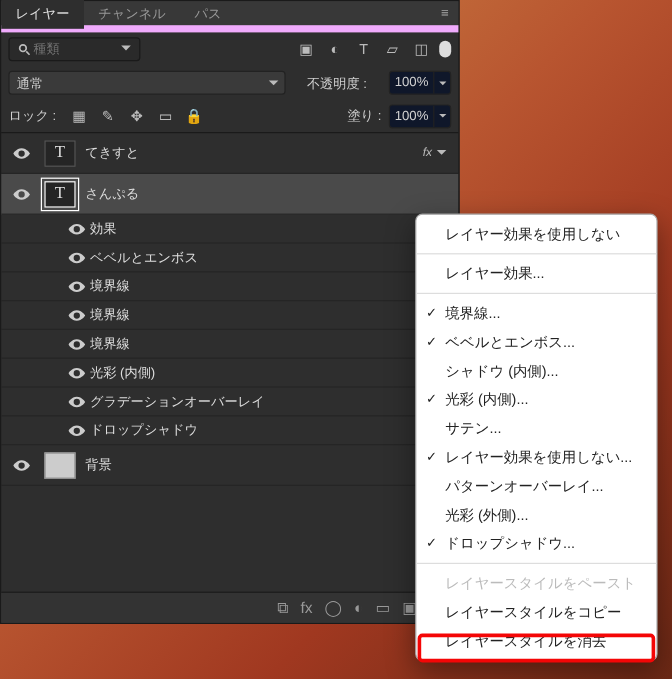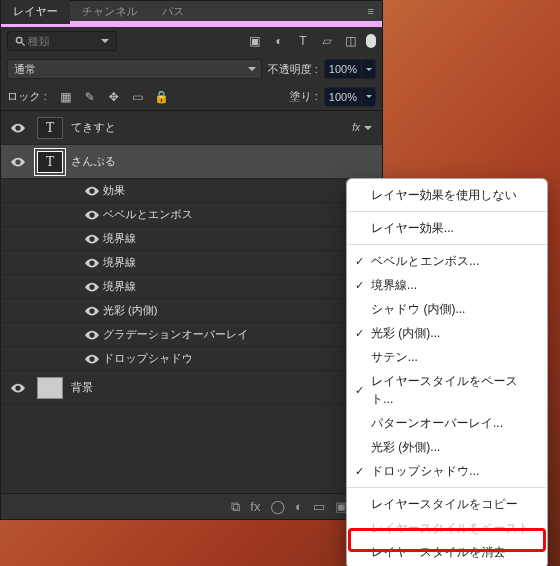--- a/index.html
+++ b/index.html
@@ -7,33 +7,33 @@
 .bg{position:absolute;inset:0;background:linear-gradient(135deg,#d4a847 0%,#c87940 20%,#b85530 45%,#a03820 70%,#6b2815 100%)}
 .panel{position:absolute;top:0;left:0;width:383px;height:520px;background:#2e2e2e;color:#d0d0d0;font-size:11px;display:flex;flex-direction:column;border:1px solid #1a1a1a}
 .tabs{display:flex;align-items:center;height:26px;background:#383838;border-bottom:6px solid #f0abfc}
 .tab{padding:5px 12px;color:#999;cursor:pointer}
 .tab.active{background:#2e2e2e;color:#e0e0e0}
 .panel-menu{margin-left:auto;padding:0 8px;color:#aaa}
 .row{display:flex;align-items:center;height:28px;padding:0 6px;gap:6px}
 .search{display:flex;align-items:center;background:#2a2a2a;border:1px solid #1a1a1a;border-radius:3px;padding:2px 6px;flex:0 0 110px;height:20px}
 .search input{background:none;border:0;color:#ccc;width:100%;font-size:11px;outline:none}
 .iconbtn{width:18px;height:18px;display:inline-flex;align-items:center;justify-content:center;color:#bbb;font-size:12px}
-.blend{display:flex;align-items:center;gap:6px}
+.blend{display:flex;align-items:center;gap:18px}
 .select{background:#3a3a3a;border:1px solid #222;padding:2px 18px 2px 6px;border-radius:3px;position:relative;height:20px;display:flex;align-items:center}
 .select::after{content:"";position:absolute;right:5px;top:7px;border:4px solid transparent;border-top-color:#bbb}
 .opacity-field{display:flex;align-items:center;border:1px solid #222;background:#0f172a;border-radius:3px;height:20px}
 .opacity-field span{padding:0 4px}
 .opacity-field .chev{width:14px;border-left:1px solid #222;height:100%;display:flex;align-items:center;justify-content:center}
 .opacity-field .chev::after{content:"";border:3px solid transparent;border-top-color:#bbb;margin-top:3px}
 .lockrow{border-bottom:1px solid #1a1a1a}
 .lockicons{display:flex;gap:6px;margin-left:4px}
 .layers{flex:1;overflow:auto}
 .layer{display:flex;align-items:center;height:34px;padding:0 6px;border-bottom:1px solid #252525}
 .layer.selected{background:#4a4a4a}
-.layer.sub{height:24px;padding-left:80px}
+.layer.sub{height:24px;padding-left:52px}
 .eye{width:22px;display:flex;justify-content:center;color:#ccc}
 .eye svg{width:14px;height:10px}
 .thumb{width:26px;height:22px;margin:0 8px;display:flex;align-items:center;justify-content:center;background:#252525;border:1px solid #555;color:#ddd;font-family:serif;font-size:14px}
 .thumb.sel{border:1px solid #fff;outline:1px solid #fff;outline-offset:2px}
 .bgthumb{background:#ccc;border:1px solid #888}
 .lname{flex:1;color:#ddd}
 .fx{color:#bbb;font-style:italic;margin-right:4px;font-size:10px}
 .arrow{width:12px;color:#aaa}
 .arrow::before{content:"";display:inline-block;border:4px solid transparent;border-top-color:#bbb;transform:translateY(2px)}
 .footer{display:flex;align-items:center;justify-content:flex-end;height:26px;padding:0 8px;gap:10px;border-top:1px solid #1a1a1a;background:#333}
@@ -216,29 +216,29 @@
     <span class="ic">▣</span>
     <span class="ic">🗑</span>
   </div>
 </div>
 
 <div class="ctx">
   <div class="mi">レイヤー効果を使用しない</div>
   <div class="sep"></div>
   <div class="mi">レイヤー効果...</div>
   <div class="sep"></div>
+  <div class="mi checked">境界線...</div>
   <div class="mi checked">ベベルとエンボス...</div>
-  <div class="mi checked">境界線...</div>
   <div class="mi">シャドウ (内側)...</div>
   <div class="mi checked">光彩 (内側)...</div>
   <div class="mi">サテン...</div>
-  <div class="mi checked">レイヤースタイルをペースト...</div>
+  <div class="mi checked">レイヤー効果を使用しない...</div>
   <div class="mi">パターンオーバーレイ...</div>
   <div class="mi">光彩 (外側)...</div>
   <div class="mi checked">ドロップシャドウ...</div>
   <div class="sep"></div>
+  <div class="mi disabled">レイヤースタイルをペースト</div>
   <div class="mi">レイヤースタイルをコピー</div>
-  <div class="mi disabled">レイヤースタイルをペースト</div>
   <div class="mi">レイヤースタイルを消去</div>
 
 </div>
 
 <div class="highlight"></div>
 
 </body></html>

